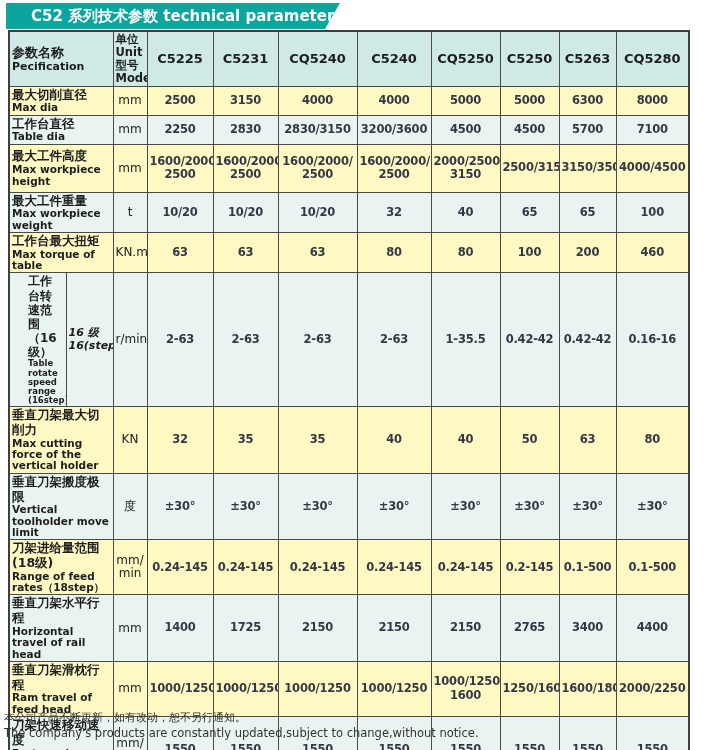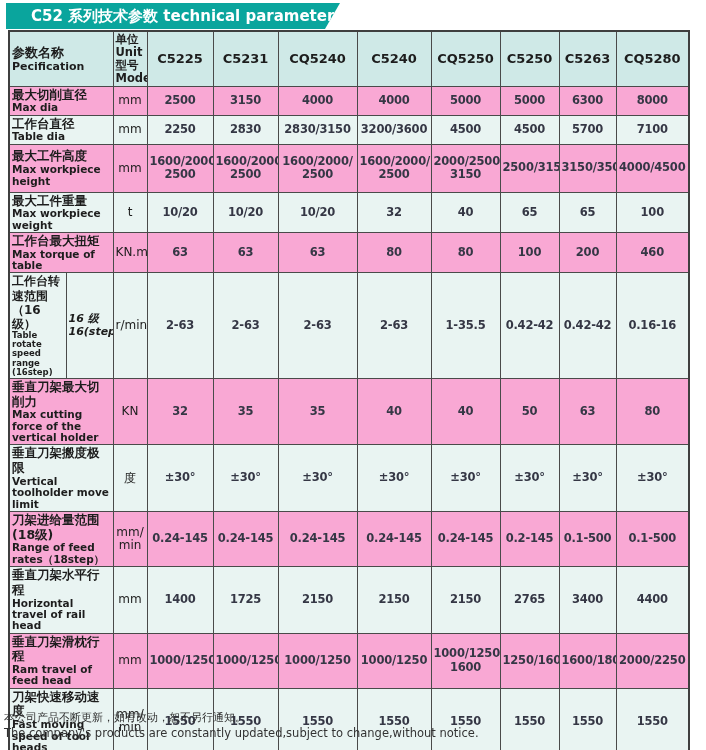--- a/index.html
+++ b/index.html
@@ -17,21 +17,21 @@
   }
   
   table.spec{
     position:absolute;left:8px;top:30px;width:680px;border-collapse:collapse;table-layout:fixed;
     border:2px solid #3f3f3f;
   }
   table.spec th,table.spec td{
     border:1px solid #4a4a4a;padding:1px 2px;box-sizing:border-box;overflow:hidden;
   }
   thead tr{height:55px;background:var(--header-bg,#cfe9e7);}
-  tbody tr{background:#f9a8d4;}
+  tbody tr{background:#fef9c3;}
   tbody tr:nth-child(even){background:var(--zebra-bg,#e9f4f2);}
   
   tbody tr:nth-child(1){height:26px}
   tbody tr:nth-child(2){height:25px}
   tbody tr:nth-child(3){height:48px}
   tbody tr:nth-child(4){height:33px}
   tbody tr:nth-child(5){height:27px}
   tbody tr:nth-child(6){height:78px}
   tbody tr:nth-child(7){height:40px}
   tbody tr:nth-child(8){height:39px}
@@ -50,21 +50,21 @@
   .h-en{font-size:11px;font-weight:700;color:#1d1d1d;line-height:1.1;}
   th.unit-h{
     text-align:left;vertical-align:middle;font-size:11.5px;font-weight:700;color:#1d1d1d;
     white-space:pre-line;line-height:1.12;padding-left:3px;
   }
   th.model-h{font-size:13px;font-weight:700;color:#1d1d1d;text-align:center;vertical-align:middle;}
   
   td.stub{text-align:left;vertical-align:middle;padding:2px 2px 2px 4px;}
   td.stub .zh{font-size:12.5px;font-weight:700;color:#1d1d1d;line-height:1.18;}
   td.stub .en{font-size:10.5px;font-weight:700;color:#1d1d1d;line-height:1.08;}
-  td.stub.narrow{padding-left:2px;}
+  td.stub.narrow{padding-left:18px;}
   td.stub.narrow .zh{font-size:12px;}
   td.stub.narrow .en{font-size:8.5px;}
   td.sub{
     text-align:left;vertical-align:middle;font-size:11px;font-weight:700;color:#1d1d1d;
     white-space:pre-line;line-height:1.15;padding-left:3px;font-style:italic;
   }
   td.unit{
     text-align:center;vertical-align:middle;font-size:12px;font-weight:400;color:#1d1d1d;
     white-space:pre-line;line-height:1.1;
   }

